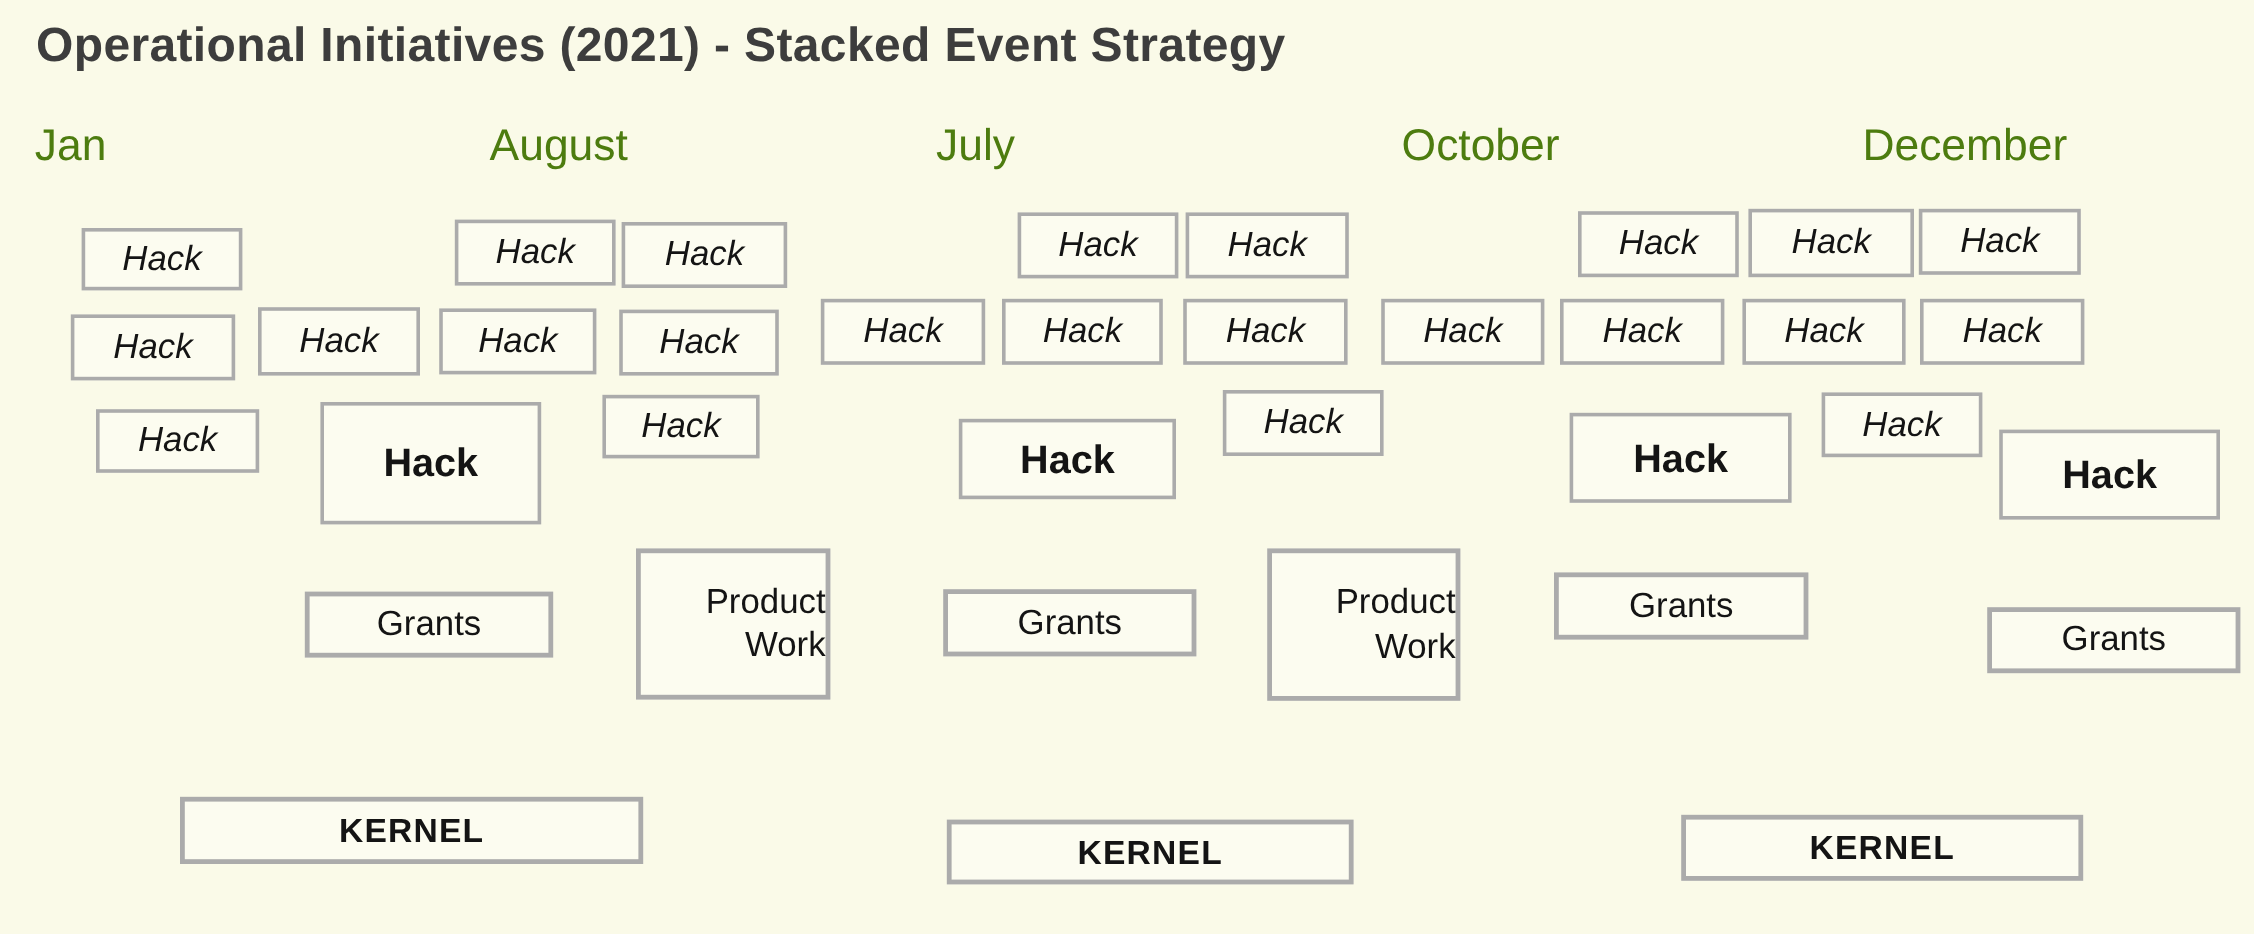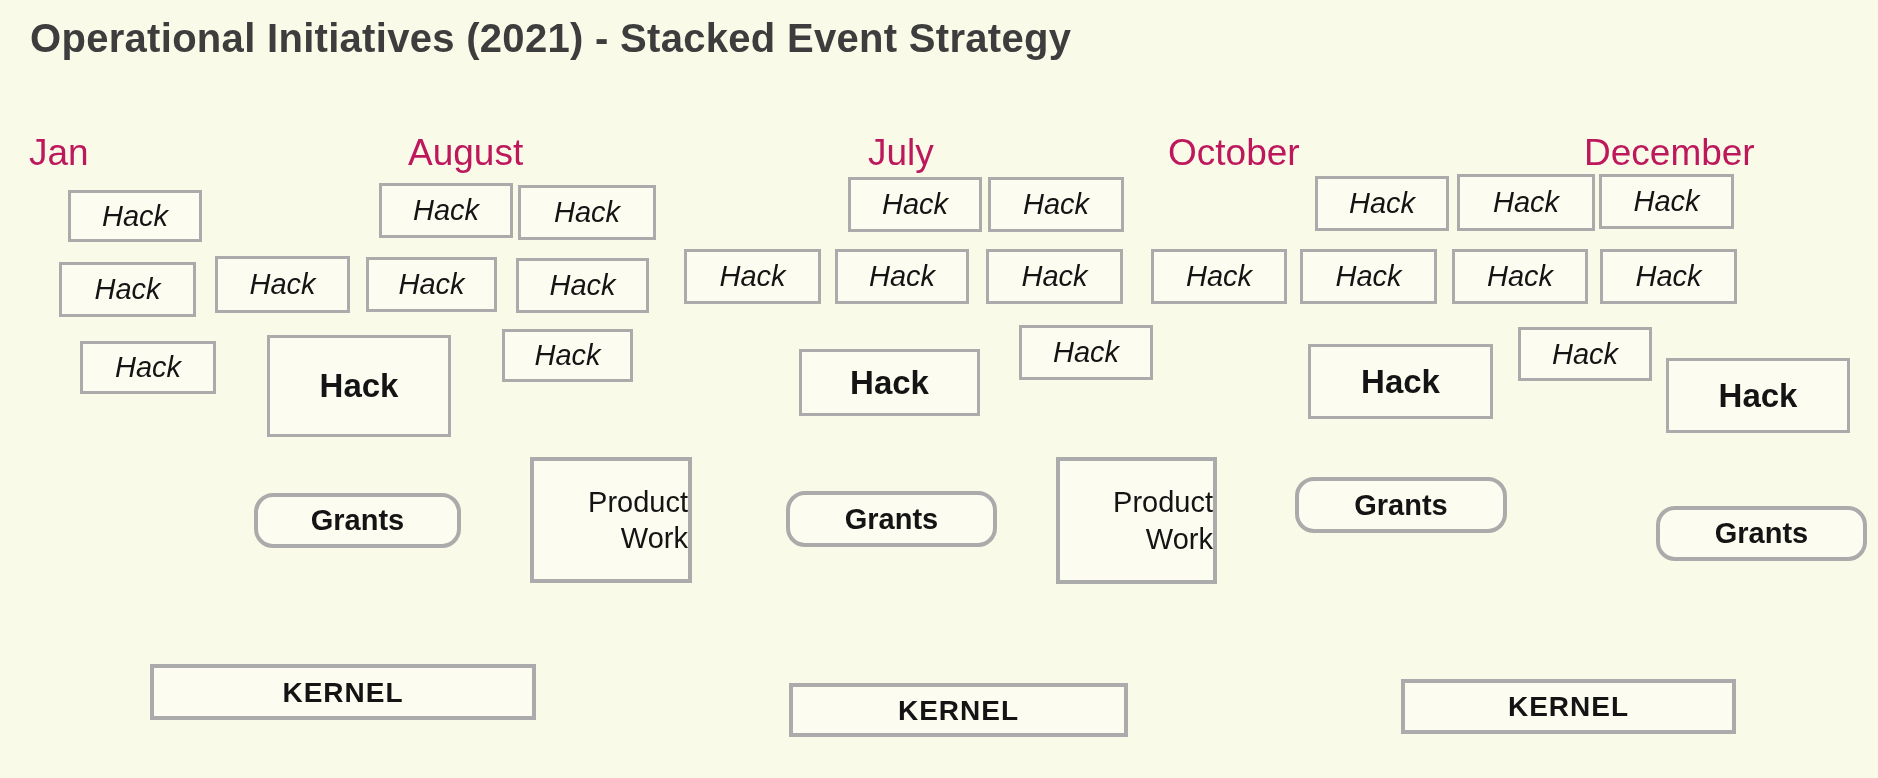--- a/index.html
+++ b/index.html
@@ -30,23 +30,22 @@
     font-weight:700;
     color:var(--title);
     letter-spacing:0.3px;
     white-space:nowrap;
   }
   .month{
     position:absolute;
     top:100px;
     font-size:37px;
     font-weight:400;
-    color:#be185d;
+    color:#4d7c0f;
     white-space:nowrap;
-    margin-top:32px;
   }
   .box{
     position:absolute;
     display:flex;
     align-items:center;
     justify-content:center;
     background:var(--box-bg);
     border:3px solid var(--border);
     color:var(--label);
     text-align:right;
@@ -57,23 +56,22 @@
     font-style:italic;
     font-weight:400;
     font-size:29px;
   }
   .box.bold{
     font-weight:700;
     font-size:33px;
   }
   .box.grants{
     border-width:4px;
-    font-weight:700;
+    font-weight:400;
     font-size:29px;
-    border-radius:19px;
   }
   .box.product{
     border-width:4px;
     font-weight:400;
     font-size:29px;
   }
   .box.kernel{
     border-width:4px;
     font-weight:700;
     font-size:28px;
@@ -81,23 +79,23 @@
   }
 </style>
 </head>
 <body>
 
 <div class="canvas">
   <div class="title">Operational Initiatives (2021) - Stacked Event Strategy</div>
   <div id="months">
       <div class="month" style="left: 29px;">Jan</div>
       <div class="month" style="left: 408px;">August</div>
-      <div class="month" style="left: 868px;">July</div>
+      <div class="month" style="left: 780px;">July</div>
       <div class="month" style="left: 1168px;">October</div>
-      <div class="month" style="left: 1584px;">December</div>
+      <div class="month" style="left: 1552px;">December</div>
     </div>
   <div id="boxes">
       <div class="box italic" style="left: 68px; top: 190px; width: 134px; height: 52px;">Hack</div>
       <div class="box italic" style="left: 379px; top: 183px; width: 134px; height: 55px;">Hack</div>
       <div class="box italic" style="left: 518px; top: 185px; width: 138px; height: 55px;">Hack</div>
       <div class="box italic" style="left: 848px; top: 177px; width: 134px; height: 55px;">Hack</div>
       <div class="box italic" style="left: 988px; top: 177px; width: 136px; height: 55px;">Hack</div>
       <div class="box italic" style="left: 1315px; top: 176px; width: 134px; height: 55px;">Hack</div>
       <div class="box italic" style="left: 1457px; top: 174px; width: 138px; height: 57px;">Hack</div>
       <div class="box italic" style="left: 1599px; top: 174px; width: 135px; height: 55px;">Hack</div>

